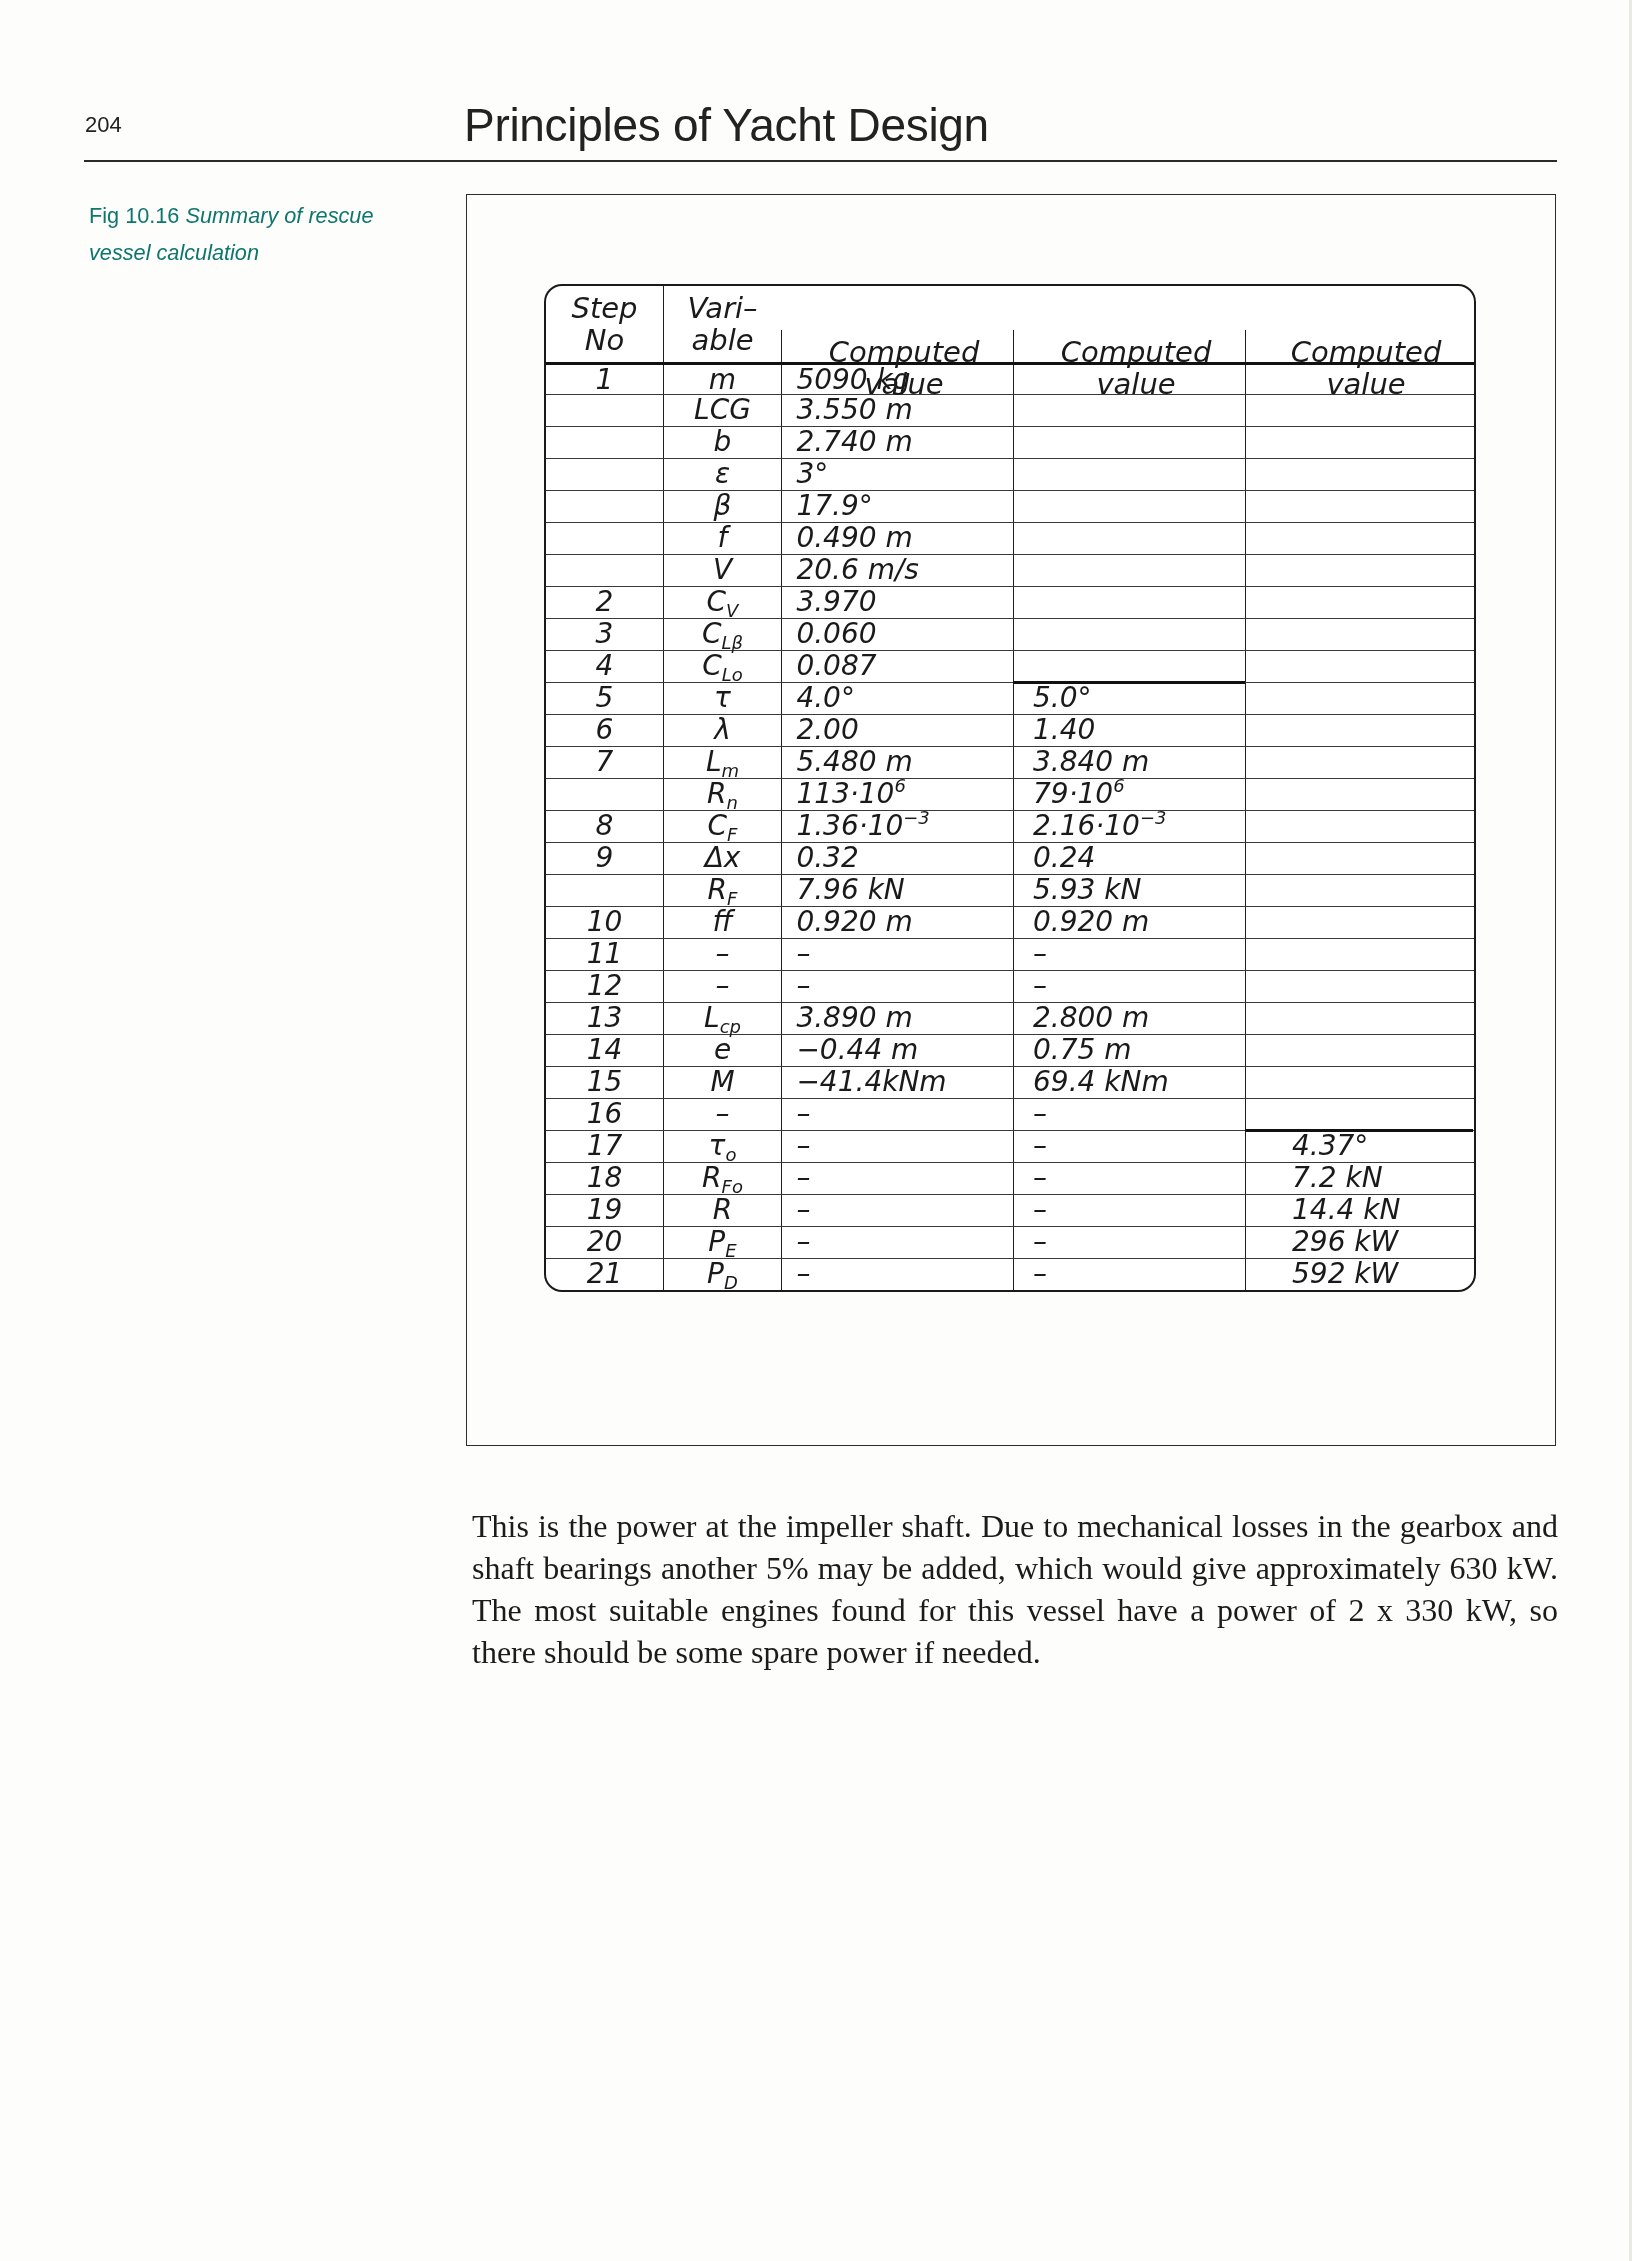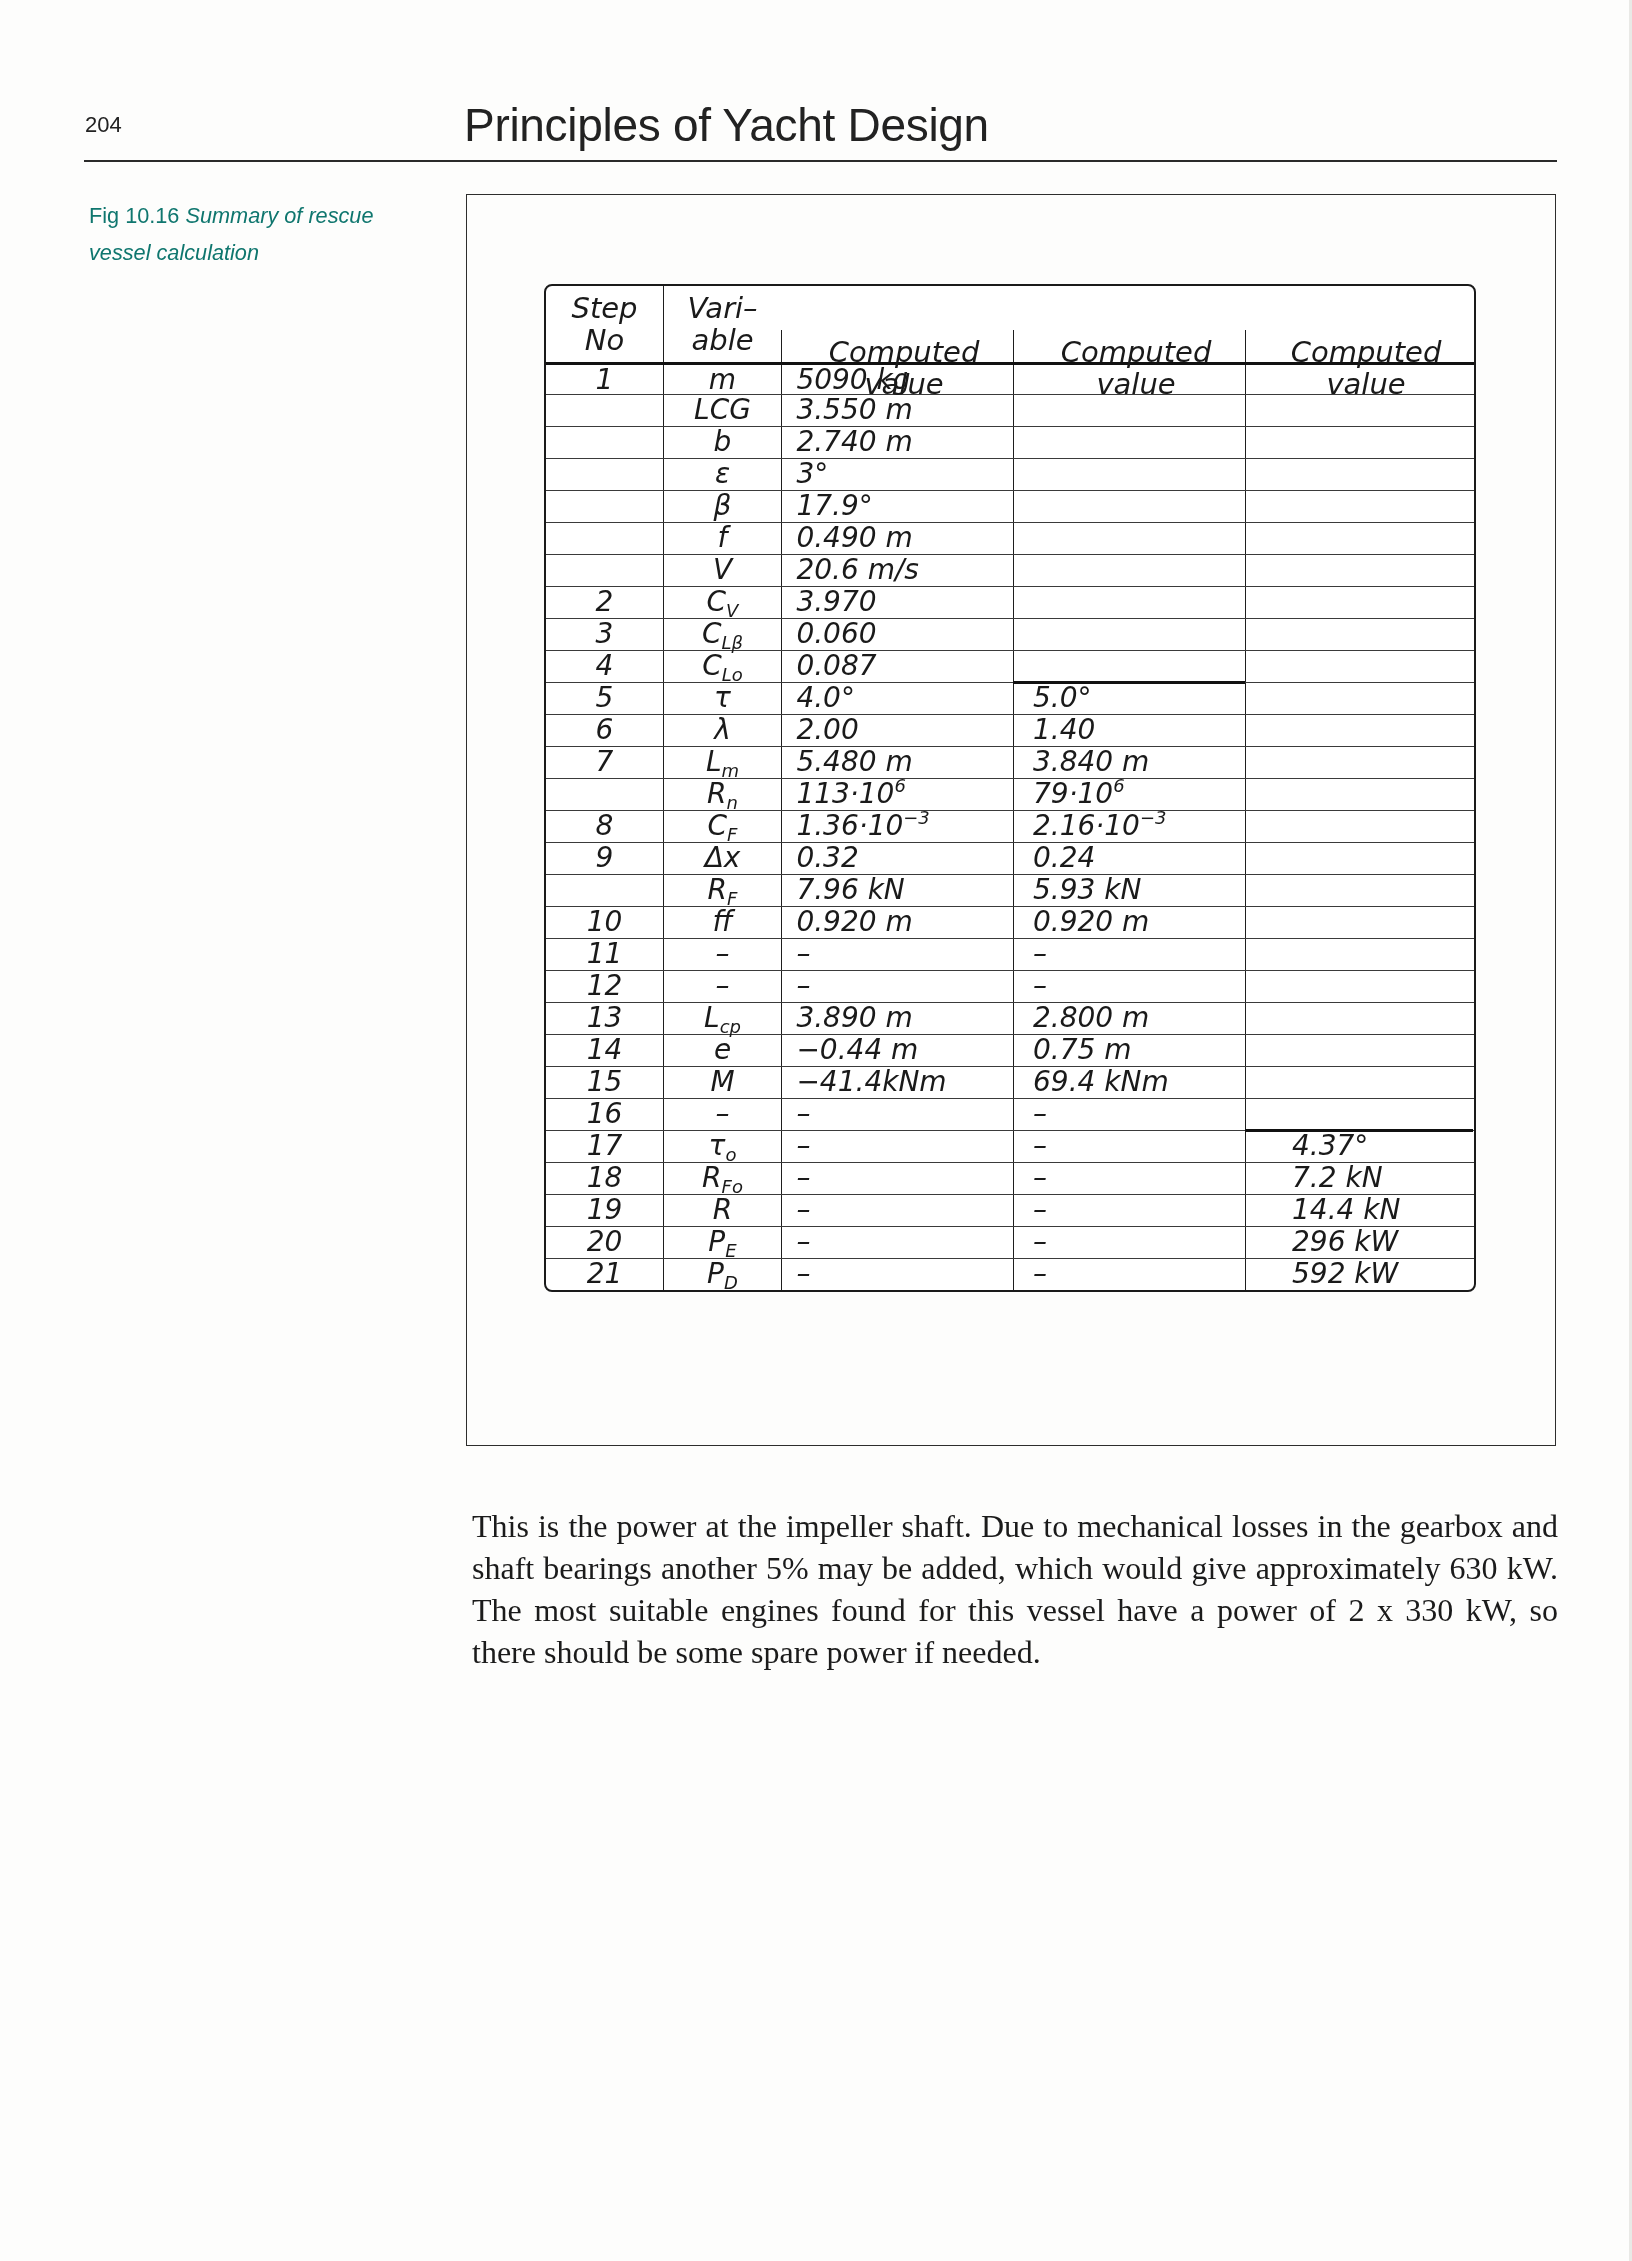--- a/index.html
+++ b/index.html
@@ -13,21 +13,21 @@
   .running-head { position: absolute; left: 464px; top: 106px; font-size: 46px; line-height: 38px; color: #222; letter-spacing: -0.3px; }
   .head-rule { position: absolute; left: 84px; top: 160px; width: 1473px; height: 1.8px; background: #2a2a2a; }
   .caption { position: absolute; left: 89px; top: 197px; width: 337px; font-size: 21.7px; line-height: 37px; color: #0f766e; }
   .caption .fig-label { font-style: normal; }
   .caption .fig-title { font-style: italic; }
 
   .figure-box { position: absolute; left: 466px; top: 194px; width: 1090px; height: 1252px; border: 1.8px solid #2d2d2d; box-sizing: border-box; }
 
   .calc-table {
     position: absolute; left: 544px; top: 284px; width: 932px;
-    border: 2.4px solid #1a1a1a; border-radius: 8px; box-sizing: border-box; overflow: hidden;
+    border: 2.4px solid #1a1a1a; border-radius: 18px; box-sizing: border-box; overflow: hidden;
     font-family: "DejaVu Sans", sans-serif; font-style: italic; background: #fff;
   }
   .t-row { display: flex; height: 32px; border-top: 1.2px solid #3a3a3a; box-sizing: border-box; }
   .t-row.first { border-top: 3px solid #111; }
   .t-head { display: flex; height: 76px; box-sizing: border-box; }
   .cell { box-sizing: border-box; border-left: 1.2px solid #1e1e1e; position: relative; font-size: 28px; line-height: 30px; white-space: nowrap; }
   .cell:first-child { border-left: none; }
   .c1 { width: 117px; text-align: center; }
   .c2 { width: 118px; text-align: center; }
   .c3 { width: 232px; padding-left: 14.4px; }

